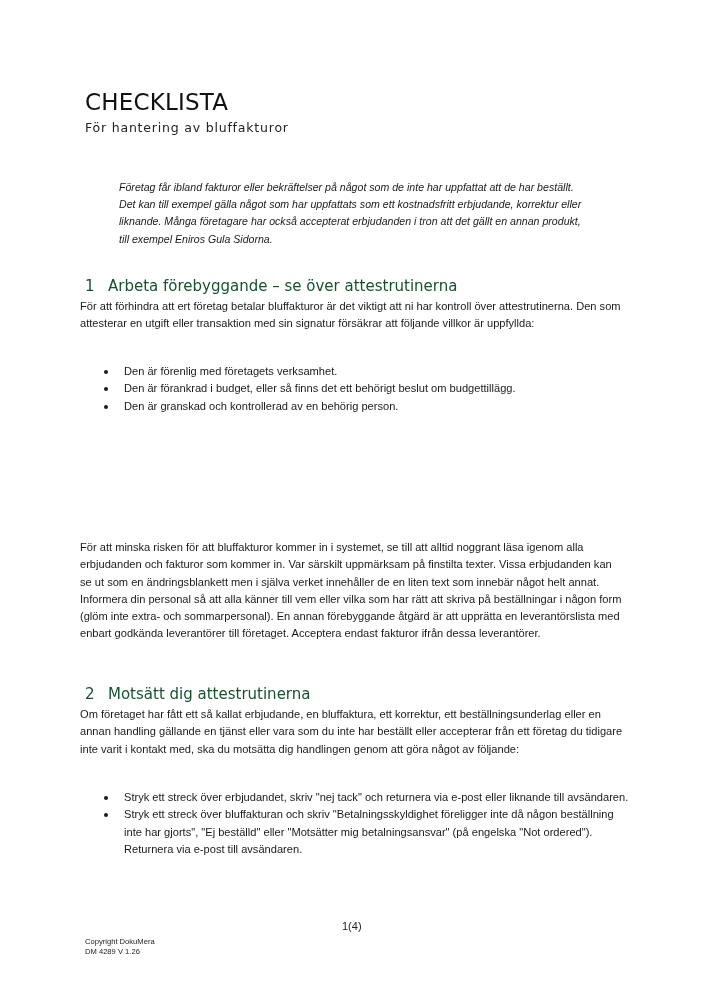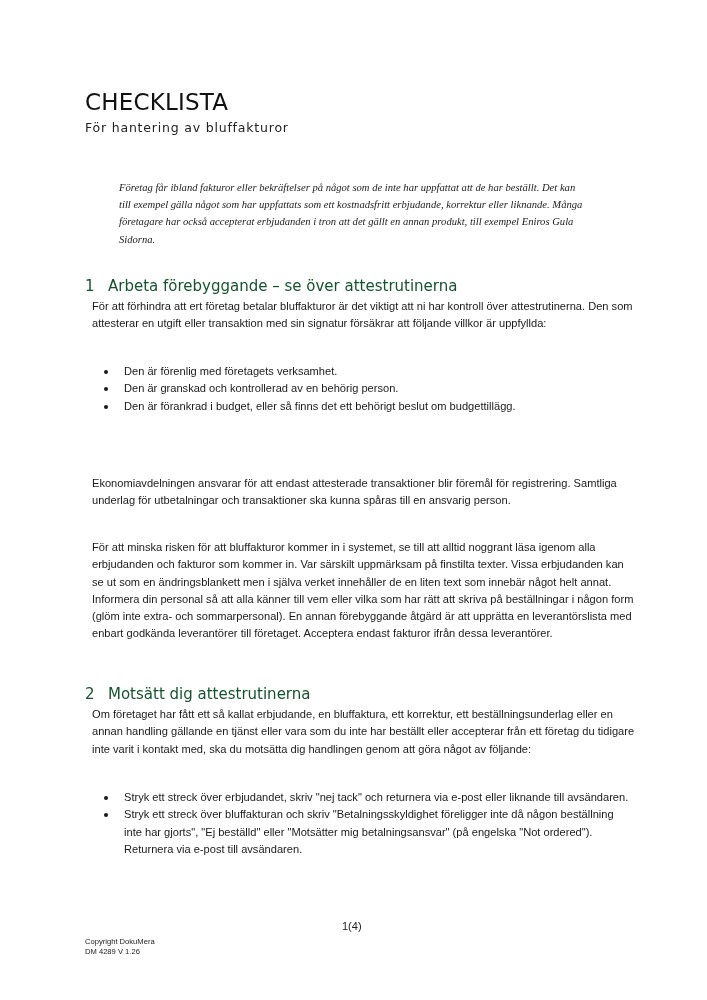--- a/index.html
+++ b/index.html
@@ -37,21 +37,21 @@
       font-family: "DejaVu Sans", sans-serif;
       font-size: 12.5px;
       letter-spacing: 0.8px;
       color: #222;
       line-height: 16px;
     }
     .intro {
       position: absolute;
       left: 119px; top: 179px;
       width: 470px;
-      font-family: Liberation Serif, serif;
+      font-family: Liberation Sans, sans-serif;
       font-style: italic;
       font-size: 10.6px;
       line-height: 17.2px;
       color: #1a1a1a;
       margin: 0;
     }
     .heading {
       position: absolute;
       left: 85px;
       font-family: "DejaVu Sans", sans-serif;
@@ -60,21 +60,21 @@
       color: #14532d;
       margin: 0;
       font-weight: normal;
     }
     .heading .num {
       display: inline-block;
       width: 23px;
     }
     .para {
       position: absolute;
-      left: 92px;
+      left: 80px;
       width: 545px;
       font-family: "Liberation Sans", sans-serif;
       font-size: 11.1px;
       line-height: 17.3px;
       color: #1a1a1a;
       margin: 0;
     }
     .bullets {
       position: absolute;
       left: 85px;
@@ -139,29 +139,28 @@
 
   <p class="para" style="top:298px;">För att förhindra att ert företag betalar bluffakturor är det viktigt att ni har kontroll över attestrutinerna. Den som attesterar en utgift eller transaktion med sin signatur försäkrar att följande villkor är uppfyllda:</p>
 
   <ul class="bullets b1" style="top:363px;">
     <li>
       <span class="dot"></span>
       <span class="txt">Den är förenlig med företagets verksamhet.</span>
     </li>
     <li>
       <span class="dot"></span>
-      <span class="txt">Den är granskad och kontrollerad av en behörig person.</span>
+      <span class="txt">Den är förankrad i budget, eller så finns det ett behörigt beslut om budgettillägg.</span>
     </li>
     <li>
       <span class="dot"></span>
-      <span class="txt">Den är förankrad i budget, eller så finns det ett behörigt beslut om budgettillägg.</span>
+      <span class="txt">Den är granskad och kontrollerad av en behörig person.</span>
     </li>
   </ul>
 
-  <p class="para" style="top:475px;">Ekonomiavdelningen ansvarar för att endast attesterade transaktioner blir föremål för registrering. Samtliga underlag för utbetalningar och transaktioner ska kunna spåras till en ansvarig person.</p>
   <p class="para" style="top:539px;">För att minska risken för att bluffakturor kommer in i systemet, se till att alltid noggrant läsa igenom alla erbjudanden och fakturor som kommer in. Var särskilt uppmärksam på finstilta texter. Vissa erbjudanden kan se ut som en ändringsblankett men i själva verket innehåller de en liten text som innebär något helt annat. Informera din personal så att alla känner till vem eller vilka som har rätt att skriva på beställningar i någon form (glöm inte extra- och sommarpersonal). En annan förebyggande åtgärd är att upprätta en leverantörslista med enbart godkända leverantörer till företaget. Acceptera endast fakturor ifrån dessa leverantörer.</p>
 
   <h2 class="heading" style="top:684px;">
     <span class="num">2</span><span>Motsätt dig attestrutinerna</span>
   </h2>
 
   <p class="para" style="top:706px;">Om företaget har fått ett så kallat erbjudande, en bluffaktura, ett korrektur, ett beställningsunderlag eller en annan handling gällande en tjänst eller vara som du inte har beställt eller accepterar från ett företag du tidigare inte varit i kontakt med, ska du motsätta dig handlingen genom att göra något av följande:</p>
 
   <ul class="bullets b2" style="top:789px;">
     <li>

